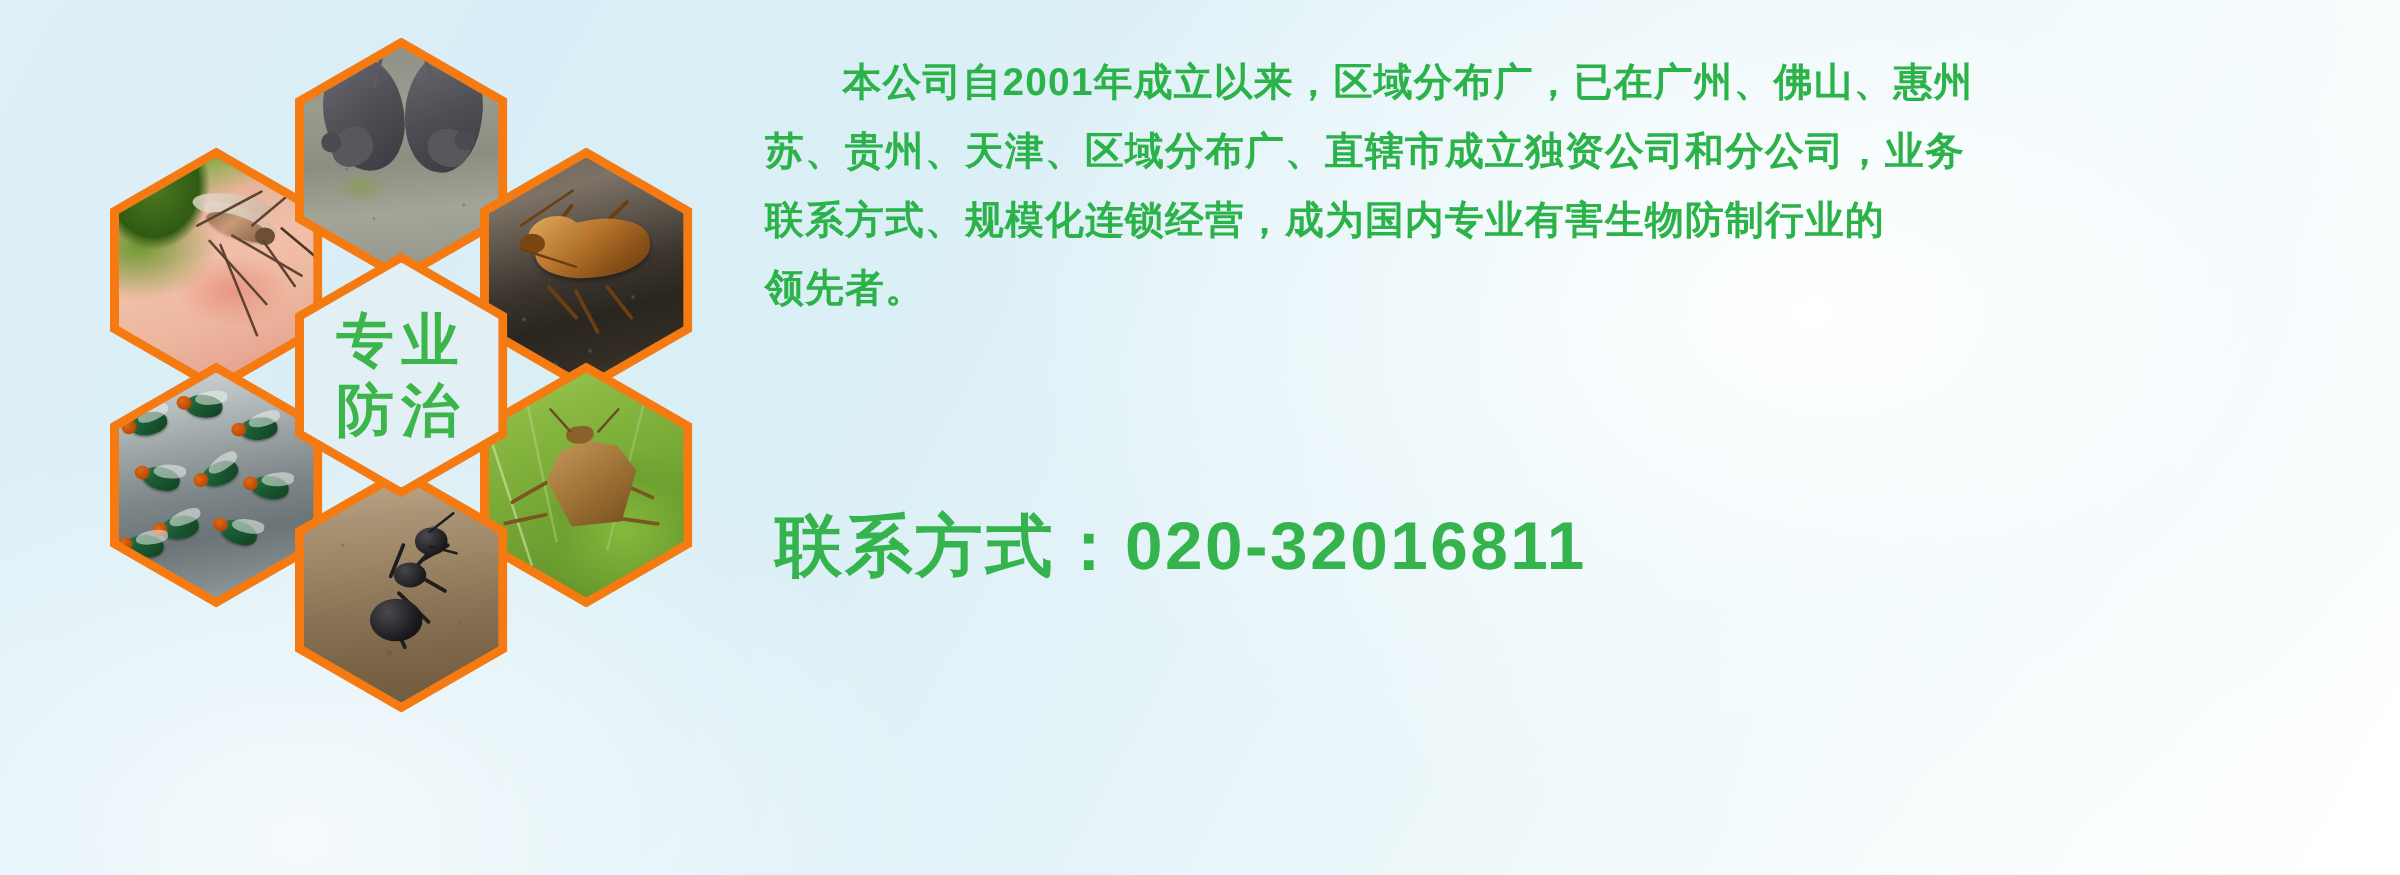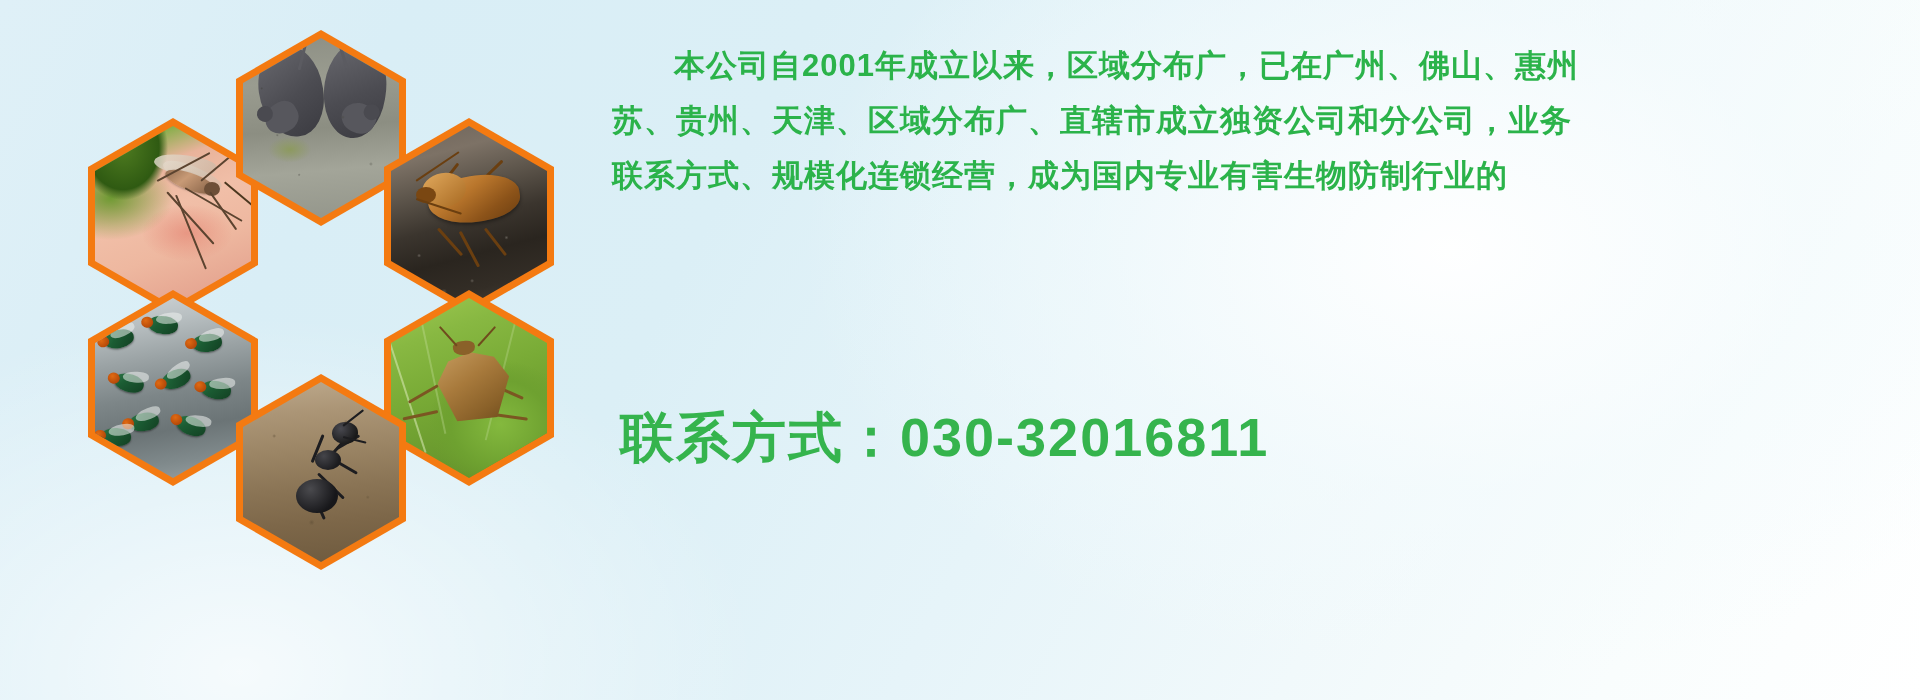--- a/index.html
+++ b/index.html
@@ -377,26 +377,35 @@
           <div class="ant-leg al6"></div>
           <div class="ant-gaster"></div>
           <div class="ant-thorax"></div>
           <div class="ant-head"></div>
           <div class="ant-ant aa1"></div>
           <div class="ant-ant aa2"></div>
         </div>
       </div>
     </div>
 
+    <div class="hex h-center">
+      <div class="inner">
+        <div class="center-txt">
+          <span>专业</span>
+          <span>防治</span>
+        </div>
+      </div>
+    </div>
 
   </div>
 
   <div class="body-copy">
     <span class="ln first">本公司自2001年成立以来，区域分布广，已在广州、佛山、惠州</span>
     <span class="ln">苏、贵州、天津、区域分布广、直辖市成立独资公司和分公司，业务</span>
     <span class="ln">联系方式、规模化连锁经营，成为国内专业有害生物防制行业的</span>
+    <span class="ln">领先者。</span>
   </div>
 
   <div class="contact">
-    <span class="c-line1">联系方式：030-32016811</span>
+    <span class="c-line1">联系方式：020-32016811</span>
   </div>
 
 </div>
 
 </body></html>

